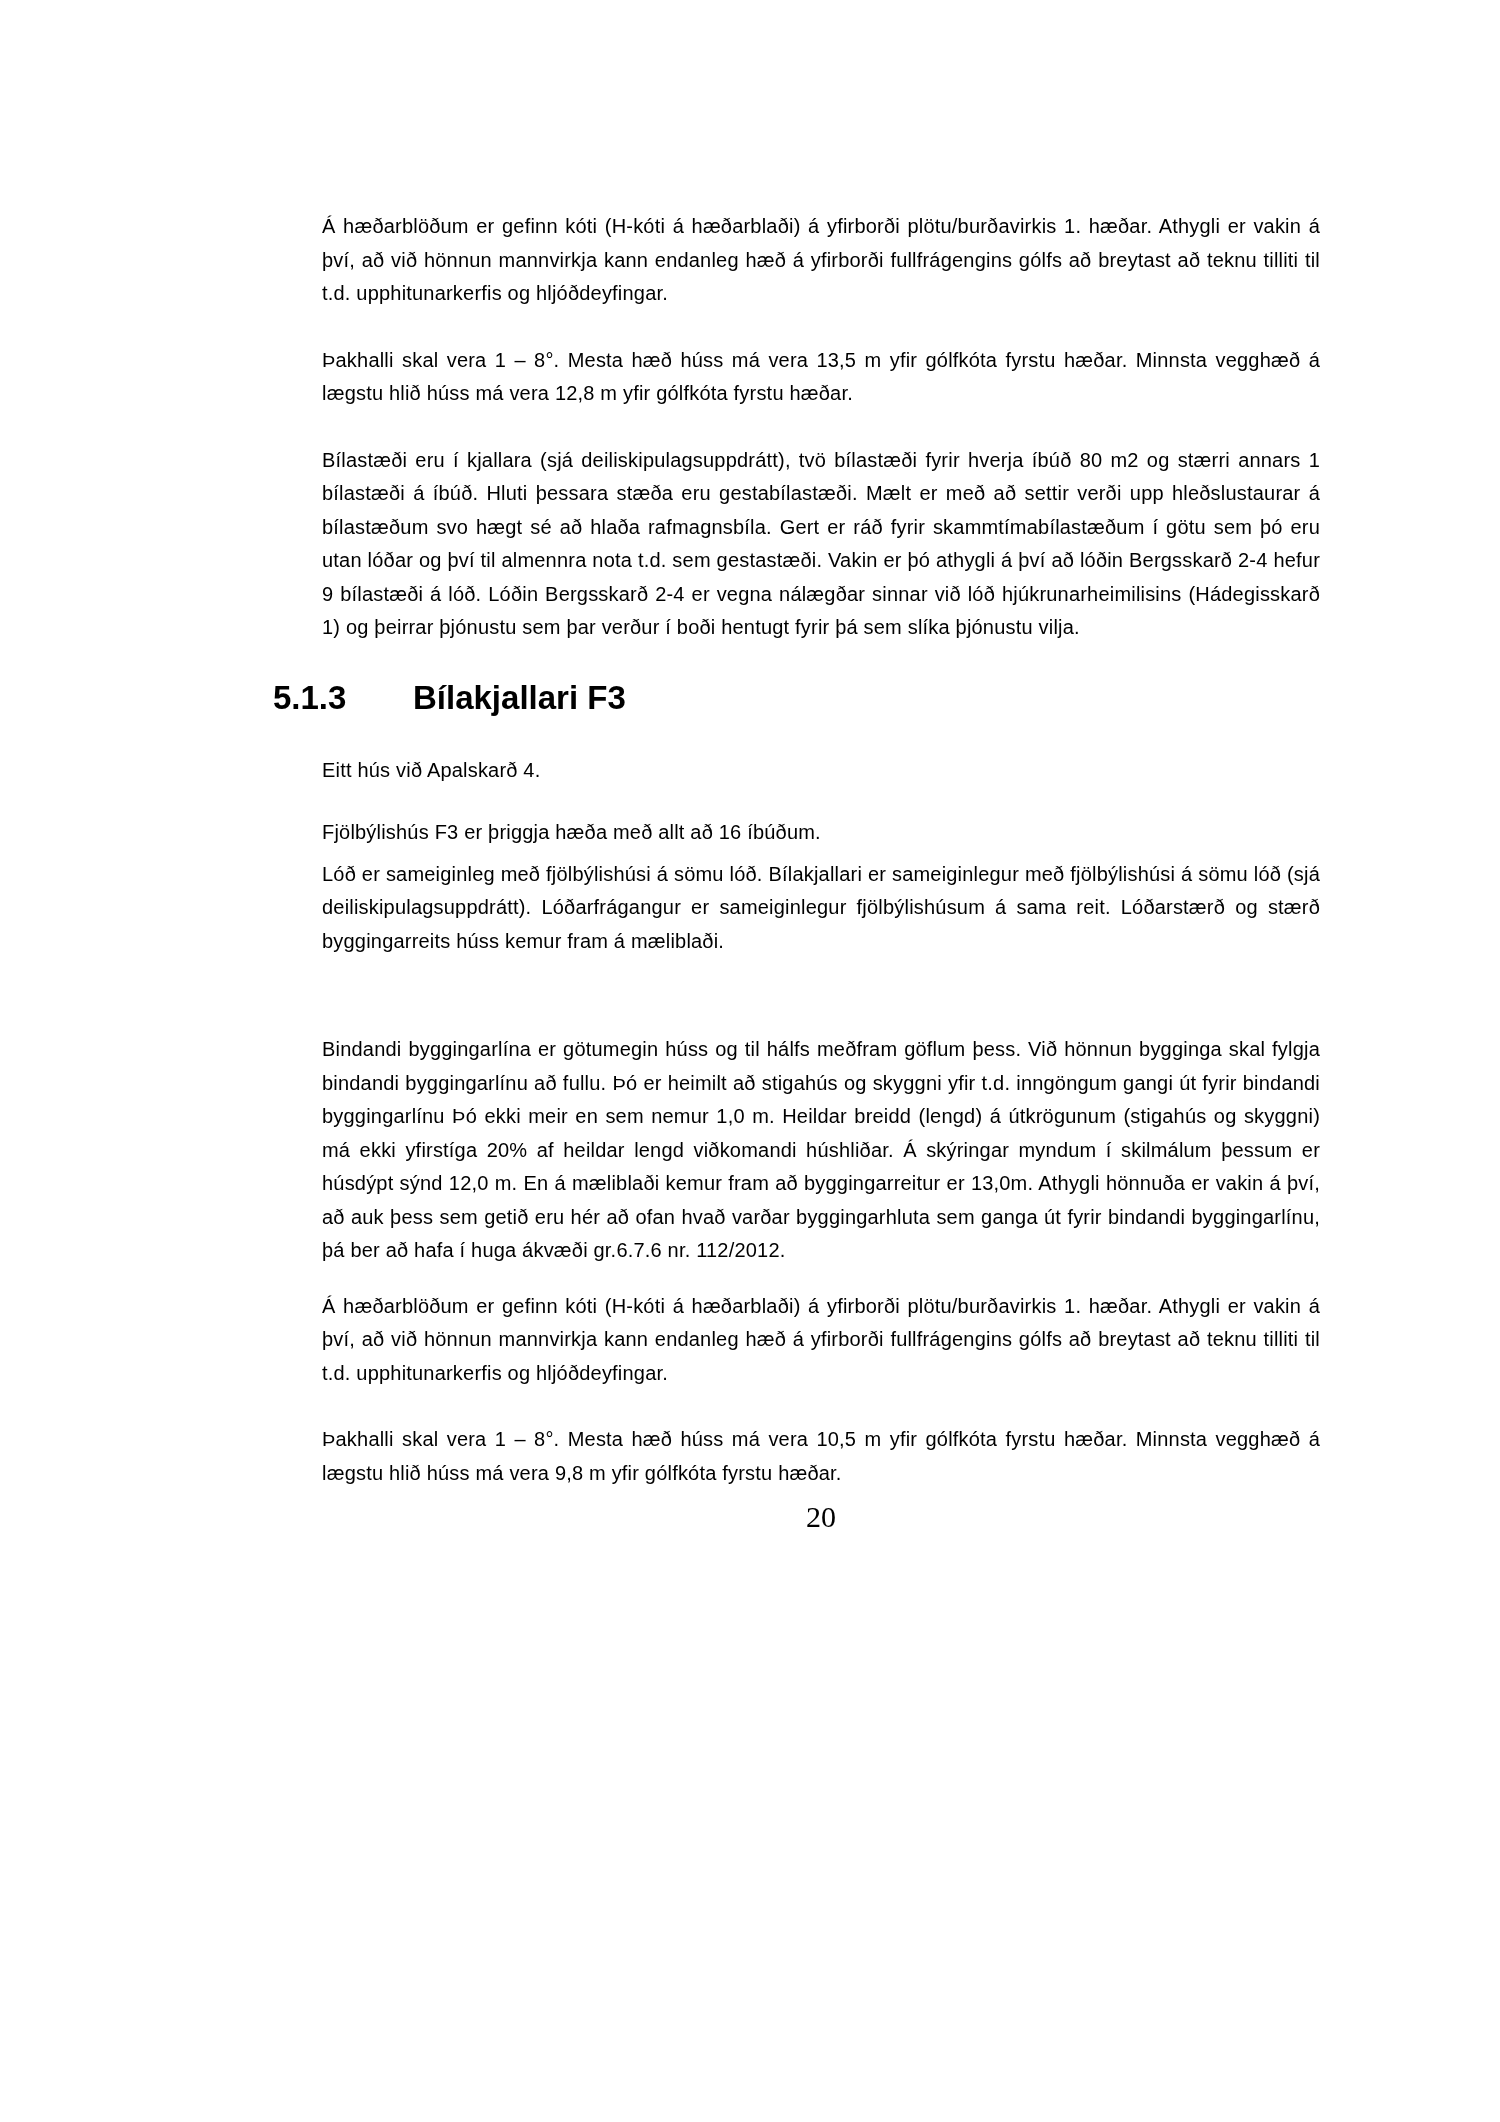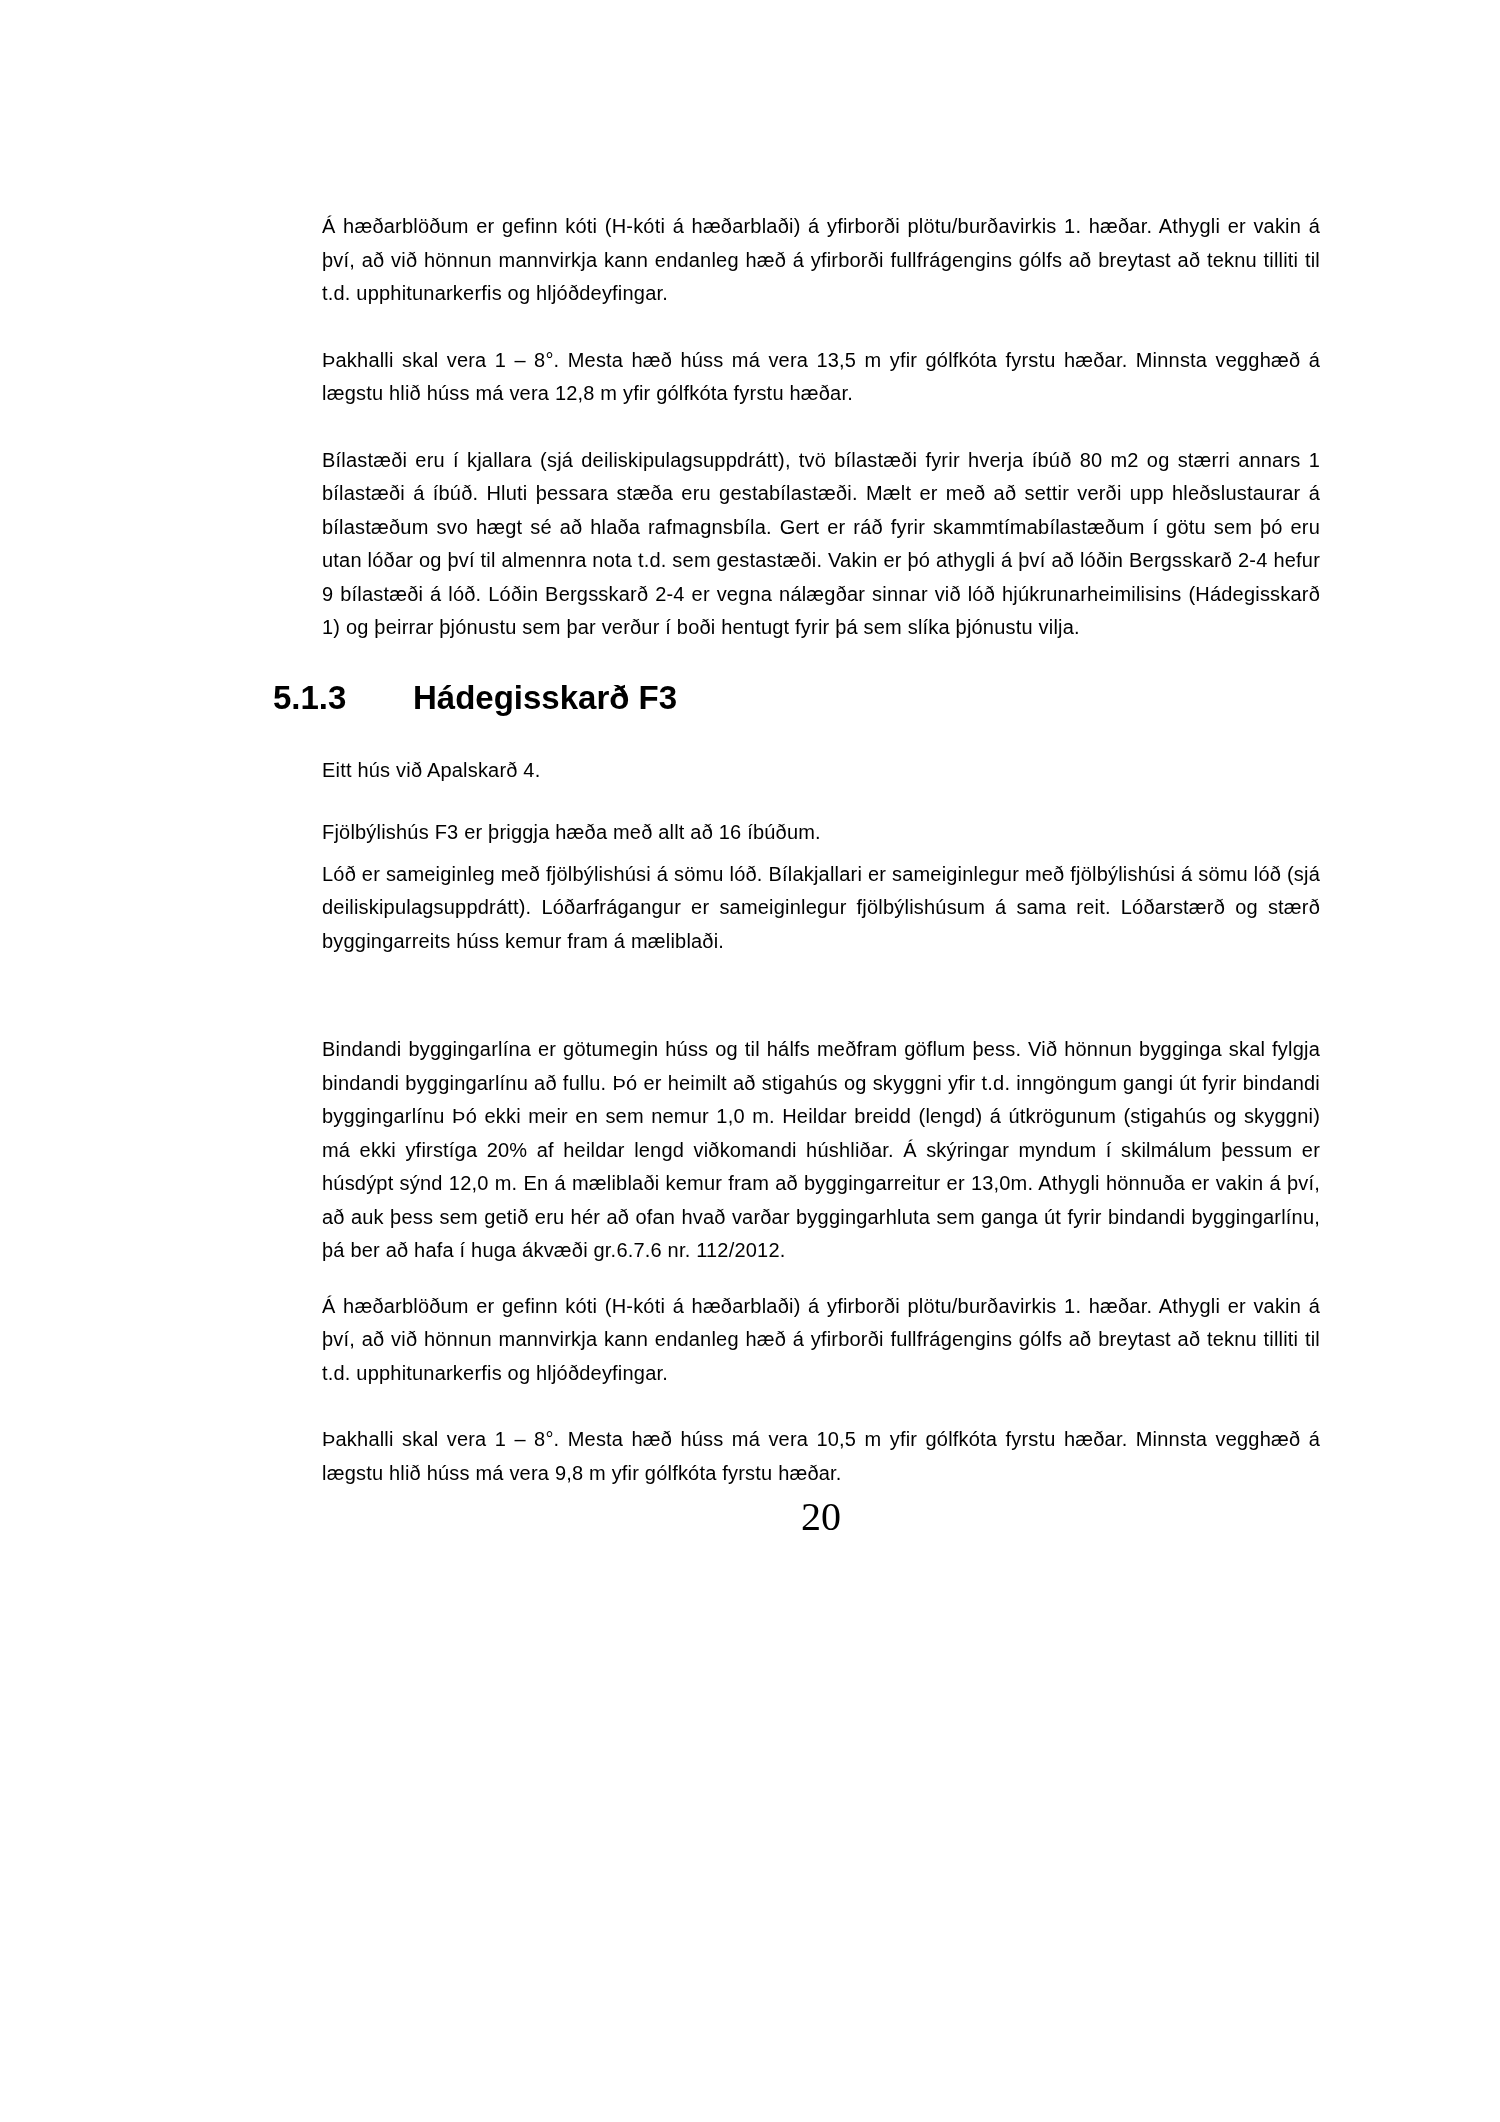--- a/index.html
+++ b/index.html
@@ -41,41 +41,41 @@
     font-weight: bold;
     margin: 22px 0 36px -49px; 
     white-space: nowrap;
   }
   h2.section-heading .h-num {
     display: inline-block;
     width: 140px;
   }
   .page-number {
     font-family: "Liberation Serif", "DejaVu Serif", serif;
-    font-size: 40px;
+    font-size: 30px;
     line-height: 34px;
     text-align: center;
     margin: 0;
   }
 </style>
 </head>
 <body>
 
 <div class="page">
   <div class="content">
 
     <p class="body-par">Á hæðarblöðum er gefinn kóti (H-kóti á hæðarblaði) á yfirborði plötu/burðavirkis 1. hæðar.  Athygli er vakin á því, að við hönnun mannvirkja kann endanleg hæð á yfirborði fullfrágengins gólfs að breytast að teknu tilliti til t.d. upphitunarkerfis og hljóðdeyfingar.</p>
 
     <p class="body-par">Þakhalli skal vera 1 – 8°. Mesta hæð húss má vera 13,5 m yfir gólfkóta fyrstu hæðar. Minnsta vegghæð á lægstu hlið húss má vera 12,8 m yfir gólfkóta fyrstu hæðar.</p>
 
     <p class="body-par">Bílastæði eru í kjallara (sjá deiliskipulagsuppdrátt), tvö bílastæði fyrir hverja íbúð 80 m2 og stærri annars 1 bílastæði á íbúð. Hluti þessara stæða eru gestabílastæði. Mælt er með að settir verði upp hleðslustaurar á bílastæðum svo hægt sé að hlaða rafmagnsbíla. Gert er ráð fyrir skammtímabílastæðum í götu sem þó eru utan lóðar og því til almennra nota t.d. sem gestastæði. Vakin er þó athygli á því að lóðin Bergsskarð 2-4 hefur  9 bílastæði á lóð. Lóðin Bergsskarð 2-4 er vegna nálægðar sinnar við lóð hjúkrunarheimilisins (Hádegisskarð 1) og þeirrar þjónustu sem þar verður í boði hentugt fyrir þá sem slíka þjónustu vilja.</p>
 
 
     <h2 class="section-heading">
-      <span class="h-num">5.1.3</span><span>Hádegisskarð F3</span>
+      <span class="h-num">5.1.3</span><span>Bílakjallari F3</span>
     </h2>
 
     <p class="body-par gap-med">Eitt hús við Apalskarð 4.</p>
 
     <p class="body-par no-gap">Fjölbýlishús F3 er þriggja hæða með allt að 16 íbúðum.</p>
 
     <p class="body-par gap-large">Lóð er sameiginleg með fjölbýlishúsi á sömu lóð. Bílakjallari er sameiginlegur með fjölbýlishúsi á sömu lóð (sjá deiliskipulagsuppdrátt). Lóðarfrágangur er sameiginlegur fjölbýlishúsum á sama reit. Lóðarstærð og stærð byggingarreits húss kemur fram á mæliblaði.</p>
 
     <p class="body-par gap-small">Bindandi byggingarlína er götumegin húss og til hálfs meðfram göflum þess. Við hönnun bygginga skal fylgja bindandi byggingarlínu að fullu. Þó er heimilt að stigahús og skyggni yfir t.d. inngöngum gangi út fyrir bindandi byggingarlínu Þó ekki meir en sem nemur 1,0 m. Heildar breidd (lengd) á útkrögunum (stigahús og skyggni) má ekki yfirstíga 20% af heildar lengd viðkomandi húshliðar. Á skýringar myndum í skilmálum þessum er húsdýpt sýnd 12,0 m. En á mæliblaði kemur fram að byggingarreitur er 13,0m. Athygli hönnuða er vakin á því, að auk þess sem getið eru hér að ofan hvað varðar byggingarhluta sem ganga út fyrir bindandi byggingarlínu, þá ber að hafa í huga ákvæði  gr.6.7.6 nr. 112/2012.</p>
 

